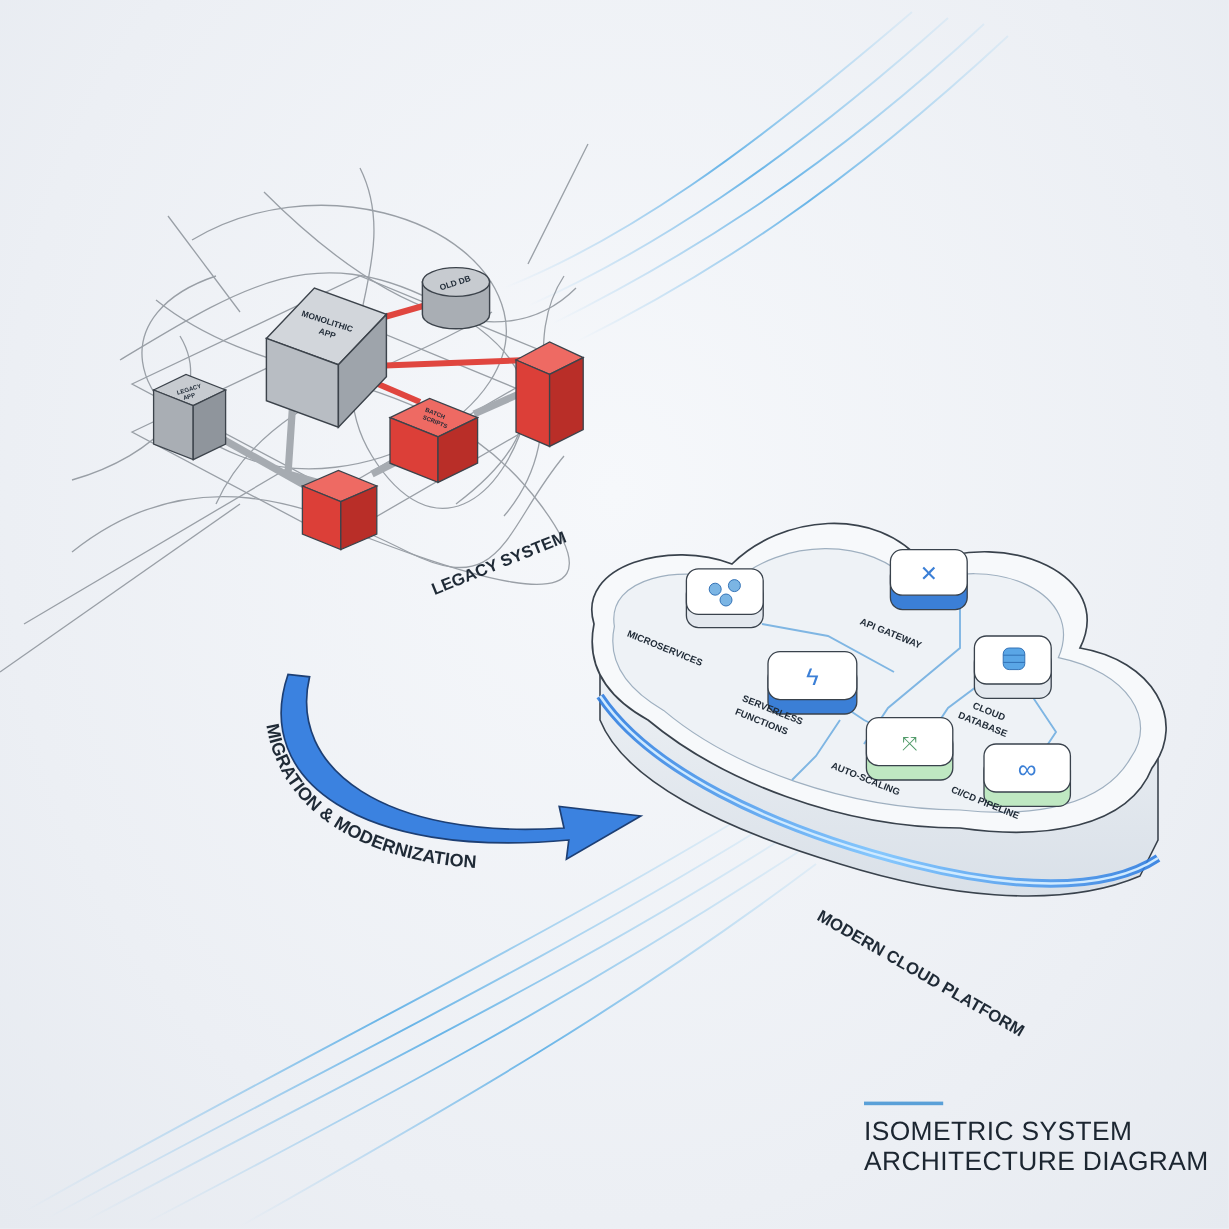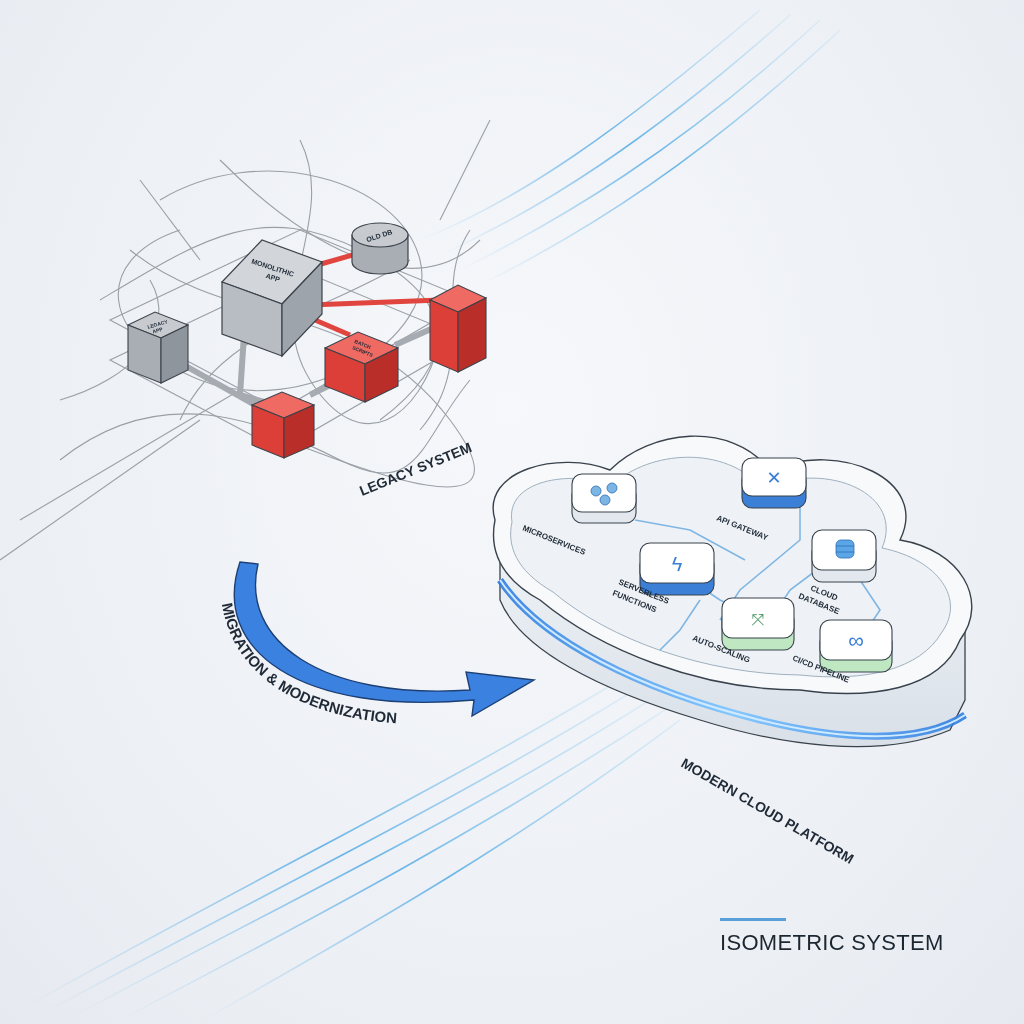--- a/index.html
+++ b/index.html
@@ -196,13 +196,14 @@
       <text class="lbl" x="792" y="660" font-size="8" transform="rotate(22 792 660)">CI/CD PIPELINE</text>
     </g>
 
     <text class="lbl" x="680" y="766" font-size="14" transform="rotate(30 680 766)">MODERN CLOUD PLATFORM</text>
   </g>
 </svg>
 
 <div class="title-bar"></div>
 <div class="title">
   <div>ISOMETRIC SYSTEM</div>
+  <div>ARCHITECTURE DIAGRAM</div>
 </div>
 
 </body></html>

